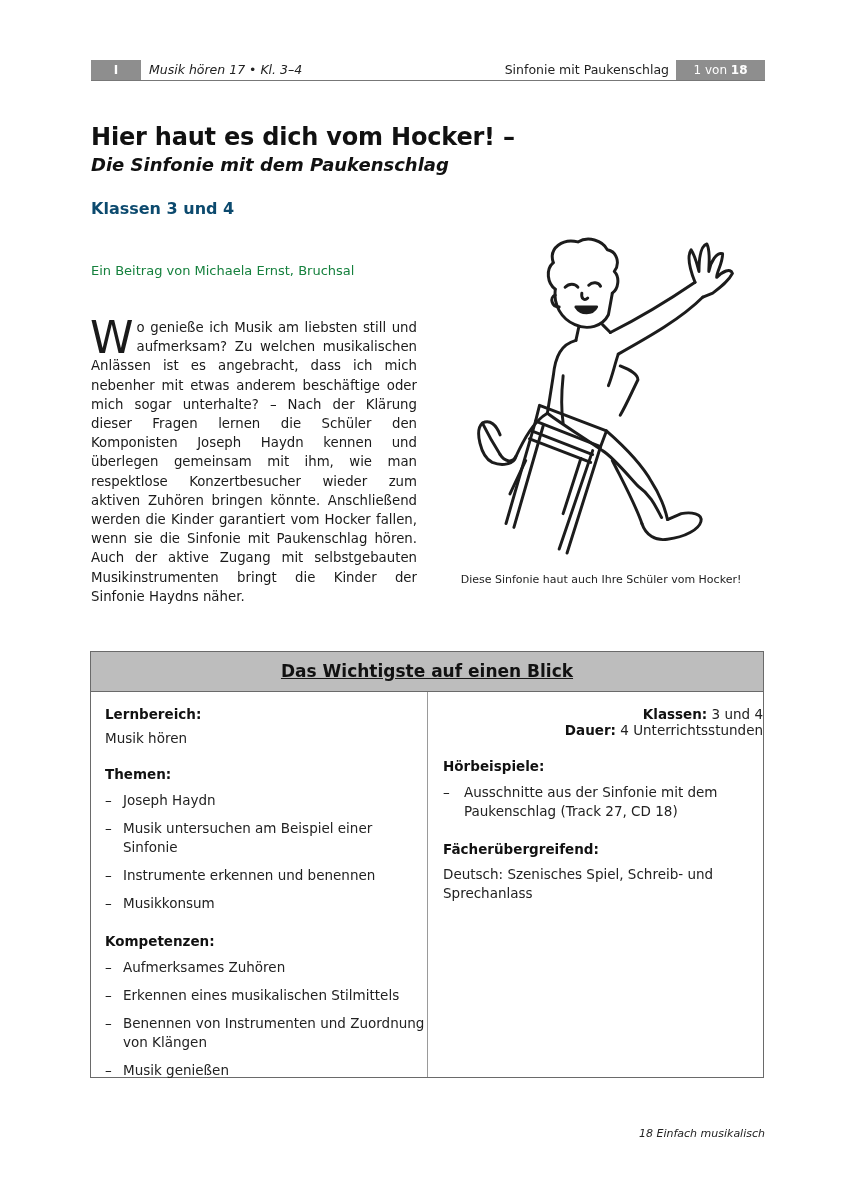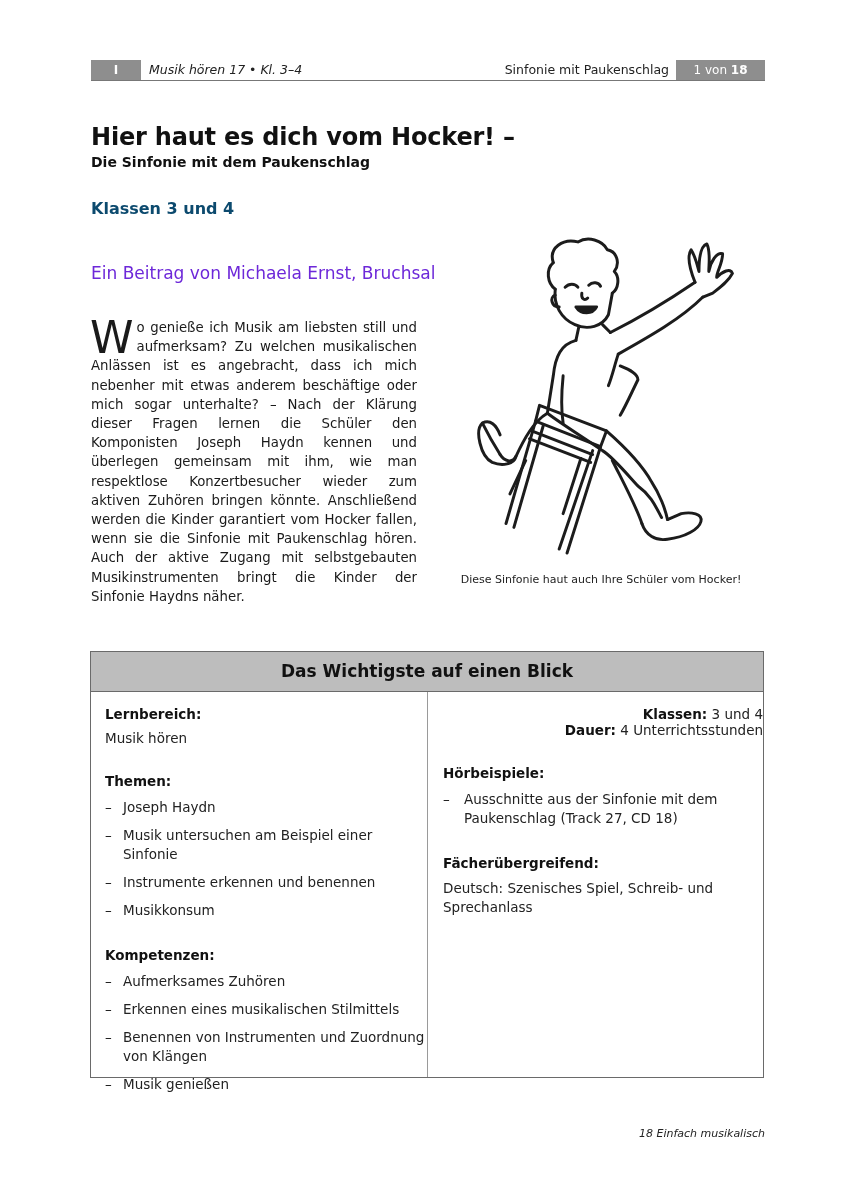--- a/index.html
+++ b/index.html
@@ -13,44 +13,44 @@
          background: #8e8e8e; color: #fff; font-size: 12px; font-weight: bold;
          text-align: center; line-height: 20px; }
   .hdr .series { position: absolute; left: 58px; top: 0; line-height: 20px; font-size: 12.5px; color: #222; font-style: italic; }
   .hdr .topic { position: absolute; right: 96px; top: 0; line-height: 20px; font-size: 12.5px; color: #222; }
   .hdr .blk-r { position: absolute; right: 0; top: 0; width: 89px; height: 20px;
          background: #8e8e8e; color: #fff; font-size: 12px; text-align: center; line-height: 20px; }
   .hdr .blk-r b { font-weight: bold; margin-top: 23px; }
 
   h1.title { position: absolute; left: 91px; top: 123px; margin: 0; font-size: 24px; font-weight: bold;
              letter-spacing: -0.2px; color: #111; }
-  h2.subtitle { position: absolute; left: 91px; top: 154px; margin: 0; font-size: 14px; font-weight: bold; color: #111; }
+  h2.subtitle { position: absolute; left: 91px; top: 154px; margin: 0; font-size: 18px; font-weight: bold; color: #111; font-style: italic; }
   h3.grades { position: absolute; left: 91px; top: 199px; margin: 0; font-size: 16px; font-weight: bold; color: #0c4a6e; }
 
-  .byline { position: absolute; left: 91px; top: 263px; font-size: 17px; color: #6d28d9; }
+  .byline { position: absolute; left: 91px; top: 263px; font-size: 13px; color: #15803d; }
 
   .intro { position: absolute; left: 91px; top: 318px; width: 326px; font-size: 13.3px; line-height: 19.2px;
            text-align: justify; color: #1a1a1a; margin: 0; }
   .intro .dropcap { float: left; font-size: 44px; line-height: 36px; margin: 2px 3px 0 -1px; font-weight: normal; }
 
   .illus { position: absolute; left: 445px; top: 228px; width: 315px; height: 335px; }
   .caption { position: absolute; left: 440px; top: 573px; width: 322px; text-align: center;
              font-size: 11px; color: #222; }
 
   
   .overview { position: absolute; left: 90px; top: 651px; width: 674px; height: 427px;
-              border: 1px solid #6a6a6a; box-sizing: border-box; }
+              border: 1px solid #6a6a6a; box-sizing: border-box; text-decoration: underline; }
   .overview .ov-head { height: 39px; background: #bdbdbd; border-bottom: 1px solid #6a6a6a;
               text-align: center; line-height: 39px; font-size: 17px; font-weight: bold; color: #111; }
   .overview .col { position: absolute; top: 40px; bottom: 0; box-sizing: border-box; padding: 14px 0 0 14px; font-size: 13.5px; color: #222; }
   .overview .col-left { left: 0; width: 337px; border-right: 1.5px solid #9a9a9a; }
   .overview .col-right { left: 337px; right: 0; padding-left: 15px; }
   .lbl { font-weight: bold; color: #111; font-size: 13.5px; margin: 0; }
   .val { margin: 8px 0 0 0; }
-  .sec { margin-top: 27px; }
+  .sec { margin-top: 20px; }
   ul.dash { list-style: none; margin: 0; padding: 0; }
   ul.dash li { position: relative; padding-left: 18px; margin-top: 9px; line-height: 19px; }
   ul.dash li::before { content: "–"; position: absolute; left: 0; top: 0; }
   ul.dash.wide li { padding-left: 21px; }
   .inline-row { margin: 0; text-align: right; }
   .inline-row .lbl { display: inline; }
 
   .footer { position: absolute; right: 91px; top: 1127px; font-size: 11px; font-style: italic; color: #222; }
 </style>
 </head>

